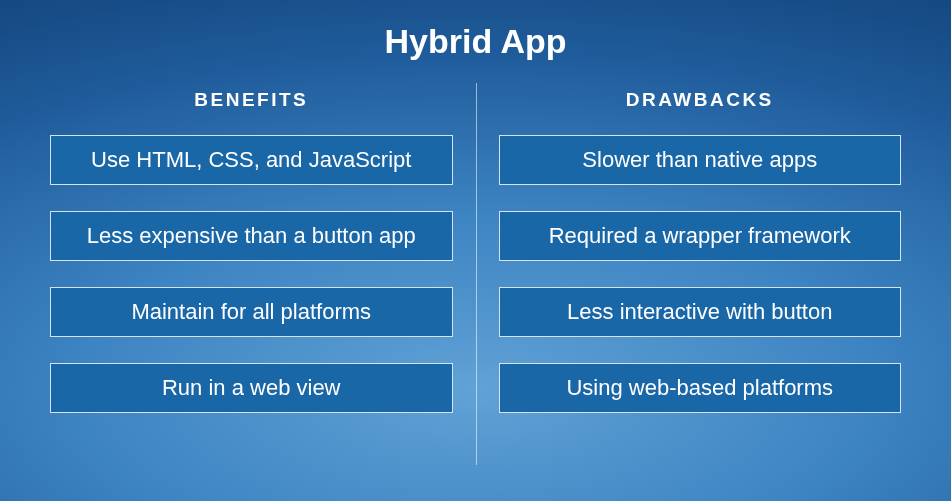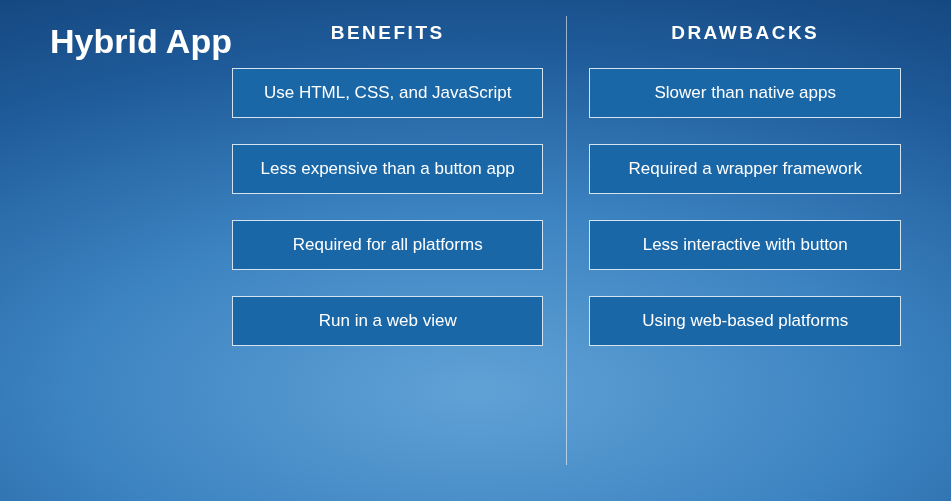--- a/index.html
+++ b/index.html
@@ -8,21 +8,21 @@
     font-family: -apple-system, BlinkMacSystemFont, "Segoe UI", Arial, sans-serif;
     background: radial-gradient(ellipse 120% 100% at 50% 78%, #61a2d6 0%, #3d84c2 35%, #1f5b9a 68%, #0f3e72 100%);
     color: #ffffff;
     position: relative;
   }
   .container {
     width: 100%;
     height: 100%;
     padding: 22px 50px 42px 50px;
     display: flex;
-    flex-direction: row;
+    flex-direction: column;
   }
   .title {
     text-align: center;
     font-size: 34px;
     font-weight: 700;
     margin-bottom: 28px;
     color: #ffffff;
   }
   .columns {
     display: flex;
@@ -57,21 +57,21 @@
   }
   .item {
     width: 100%;
     height: 50px;
     margin-bottom: 26px;
     background: #1a67a8;
     border: 1px solid rgba(255,255,255,0.82);
     display: flex;
     align-items: center;
     justify-content: center;
-    font-size: 17px;
+    font-size: 22px;
     font-weight: 400;
     color: #ffffff;
     text-align: center;
   }
   .item:last-child { margin-bottom: 12px; }
 </style>
 </head>
 <body>
 
 <div class="container">
@@ -81,21 +81,21 @@
 
     <div class="col left">
       <div class="col-header">BENEFITS</div>
       <div class="item">
           <span>Use HTML, CSS, and JavaScript</span>
         </div>
       <div class="item">
           <span>Less expensive than a button app</span>
         </div>
       <div class="item">
-          <span>Required for all platforms</span>
+          <span>Maintain for all platforms</span>
         </div>
       <div class="item">
           <span>Run in a web view</span>
         </div>
     </div>
 
     <div class="col right">
       <div class="col-header">DRAWBACKS</div>
       <div class="item">
           <span>Slower than native apps</span>

